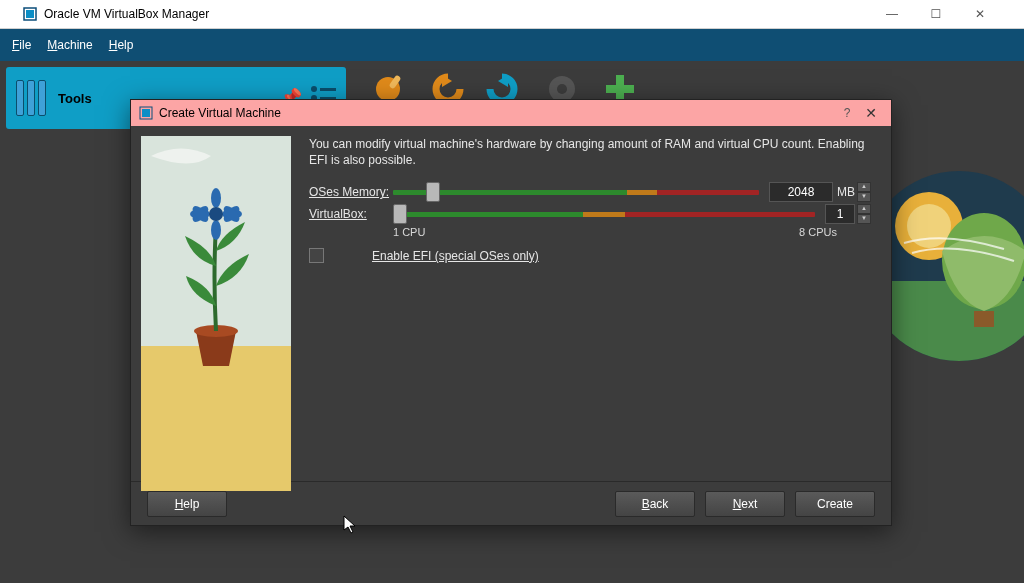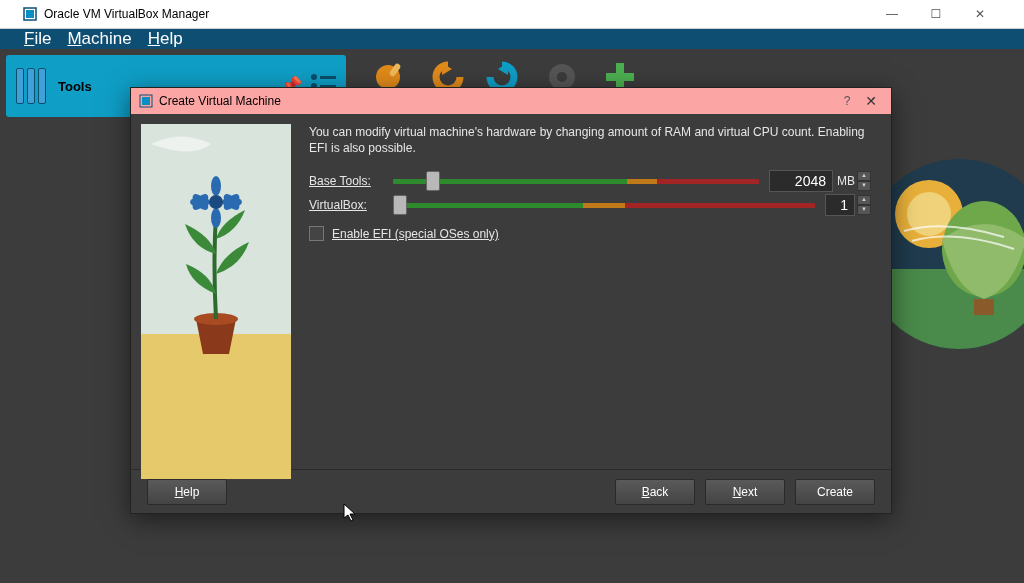--- a/index.html
+++ b/index.html
@@ -2,21 +2,21 @@
 <html><head>
 <meta charset="utf-8">
 <style>
   html,body{margin:0;padding:0;width:1024px;height:583px;overflow:hidden;font-family:"Segoe UI",Tahoma,sans-serif;font-size:12px;background:#3c3c3c;color:#fff;}
   
   .win-title{height:28px;background:#fff;color:#000;display:flex;align-items:center;padding:0 22px;border-bottom:1px solid #d0d0d0;}
   .win-title .app-icon{width:16px;height:16px;margin-right:6px;display:flex;align-items:center;justify-content:center;}
   .win-title .title-text{flex:0 0 auto;font-size:12px;}
   .win-title .spacer{flex:1;}
   .win-ctrl{width:44px;height:28px;display:flex;align-items:center;justify-content:center;color:#555;font-size:12px;}
-  .menubar{height:20px;background:#0f4e73;display:flex;align-items:center;padding:0 16px;color:#fff;font-size:17px;}
+  .menubar{height:32px;background:#0f4e73;display:flex;align-items:center;padding:0 4px;color:#fff;font-size:12px;}
   .menubar span{margin:0 8px;}
   .menubar span u{text-decoration:underline;}
   .main-area{position:relative;height:calc(583px - 28px - 22px);background:#3c3c3c;}
   .tools-panel{position:absolute;left:6px;top:6px;width:340px;height:62px;background:#0f9ec6;border-radius:3px;display:flex;align-items:center;padding:0 10px;box-sizing:border-box;}
   .tools-panel .t-icons{display:flex;gap:3px;margin-right:12px;}
   .tools-panel .t-icons div{width:6px;height:34px;background:#3fa1d8;border:1px solid #0a4e6c;border-radius:2px;}
   .tools-panel .t-label{font-weight:bold;color:#000;font-size:13px;}
   .tools-panel .t-right{margin-left:auto;display:flex;align-items:center;gap:8px;}
   .tools-panel .pin{color:#0a4e6c;font-size:18px;}
   .tools-panel .list-ic{display:flex;flex-direction:column;gap:3px;}
@@ -43,25 +43,25 @@
   .field-row{display:flex;align-items:center;margin-bottom:2px;}
   .field-label{width:84px;font-size:12px;text-decoration:underline;}
   .slider-wrap{flex:1;position:relative;height:20px;display:flex;align-items:center;}
   .slider-track{height:5px;flex:1;display:flex;border-radius:1px;overflow:hidden;}
   .seg-g{background:#2d8a2d;}
   .seg-o{background:#c07a1a;}
   .seg-r{background:#a22424;}
   .slider-thumb{position:absolute;top:0;width:12px;height:18px;background:#b8b8b8;border:1px solid #666;border-radius:2px;}
   .ticks{display:flex;justify-content:space-between;font-size:11px;color:#d8d8d8;margin:0 0 10px 84px;padding-right:70px;}
   .spin{display:flex;align-items:center;margin-left:10px;}
-  .spin-val{background:#2b2b2b;border:1px solid #555;color:#fff;padding:2px 6px;font-size:14px;min-width:50px;text-align:right;}
+  .spin-val{background:#2b2b2b;border:1px solid #555;color:#fff;padding:2px 6px;font-size:12px;min-width:50px;text-align:center;}
   .spin-unit{margin-left:4px;font-size:12px;}
   .spin-btns{display:flex;flex-direction:column;margin-left:2px;}
   .spin-btns div{width:12px;height:8px;background:#555;border:1px solid #333;font-size:6px;line-height:6px;text-align:center;color:#ccc;}
-  .checkbox-row{display:flex;align-items:center;margin-top:10px;font-size:12px;}
+  .checkbox-row{display:flex;align-items:center;margin-top:10px;font-size:12px;gap:40px;}
   .checkbox-row .cb{width:13px;height:13px;background:#444;border:1px solid #777;margin-right:8px;}
   .dlg-footer{height:44px;border-top:1px solid #2a2a2a;display:flex;align-items:center;padding:0 16px;gap:10px;}
   .dlg-footer .spacer{flex:1;}
   .btn{min-width:78px;height:24px;background:linear-gradient(#5a5a5a,#444);border:1px solid #2a2a2a;color:#fff;font-size:12px;display:flex;align-items:center;justify-content:center;border-radius:2px;}
   .cursor{position:absolute;left:343px;top:454px;color:#fff;font-size:16px;pointer-events:none;}
 </style>
 </head>
 <body>
 
 <div class="win-title">
@@ -194,21 +194,21 @@
             </g>
             <circle r="7" fill="#1a4a80"></circle>
           </g>
         </svg>
       </div>
 
       <div class="dlg-content">
         <div class="desc">You can modify virtual machine's hardware by changing amount of RAM and virtual CPU count. Enabling EFI is also possible.</div>
 
         <div class="field-row">
-          <div class="field-label">Base Tools:</div>
+          <div class="field-label">OSes Memory:</div>
           <div class="slider-wrap">
             <div class="slider-track">
               <div class="seg-g" style="flex:64"></div>
               <div class="seg-o" style="flex:8"></div>
               <div class="seg-r" style="flex:28"></div>
             </div>
             <div class="slider-thumb" style="left:9%"></div>
           </div>
           <div class="spin">
             <span class="spin-val">2048</span>
@@ -231,20 +231,24 @@
             <div class="slider-thumb" style="left:0"></div>
           </div>
           <div class="spin">
             <span class="spin-val" style="min-width:16px">1</span>
             <div class="spin-btns">
                 <div>▲</div>
                 <div>▼</div>
               </div>
           </div>
         </div>
+        <div class="ticks" style="padding-right:34px">
+          <span>1 CPU</span>
+          <span>8 CPUs</span>
+        </div>
 
         <div class="checkbox-row">
           <div class="cb"></div>
           <span style="text-decoration:underline">Enable EFI (special OSes only)</span>
         </div>
       </div>
     </div>
 
     <div class="dlg-footer">
       <div class="btn"><u>H</u><span></span>elp</div>

